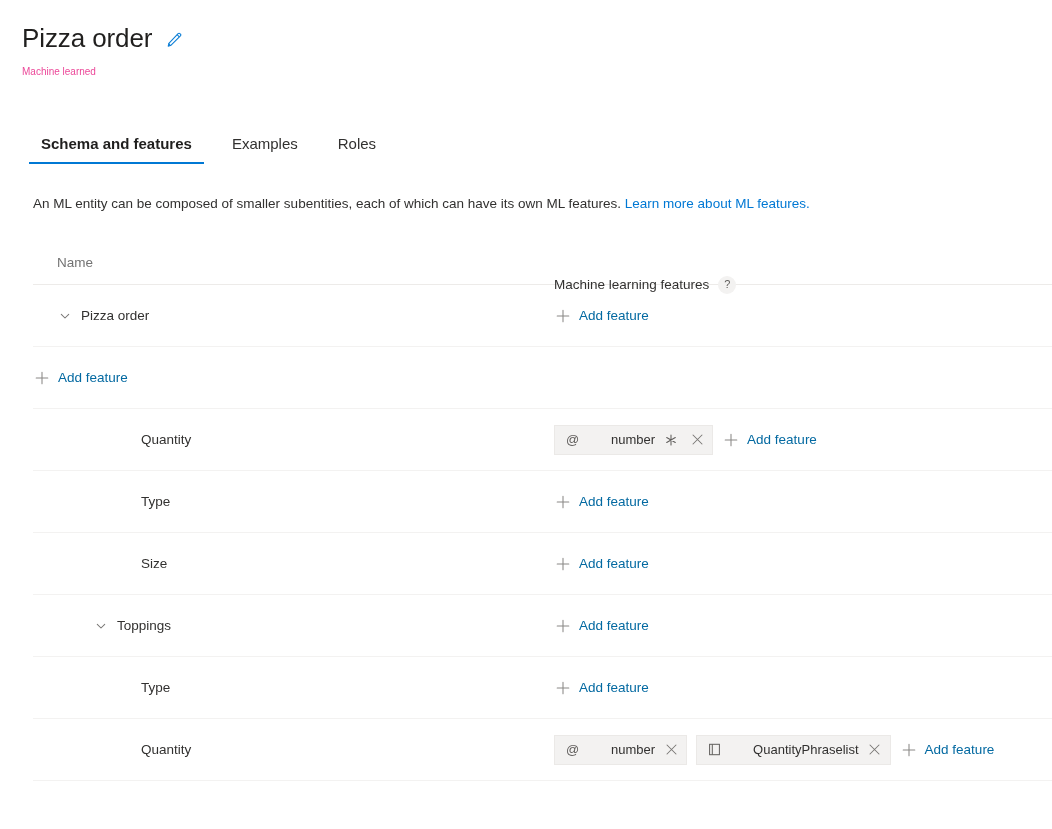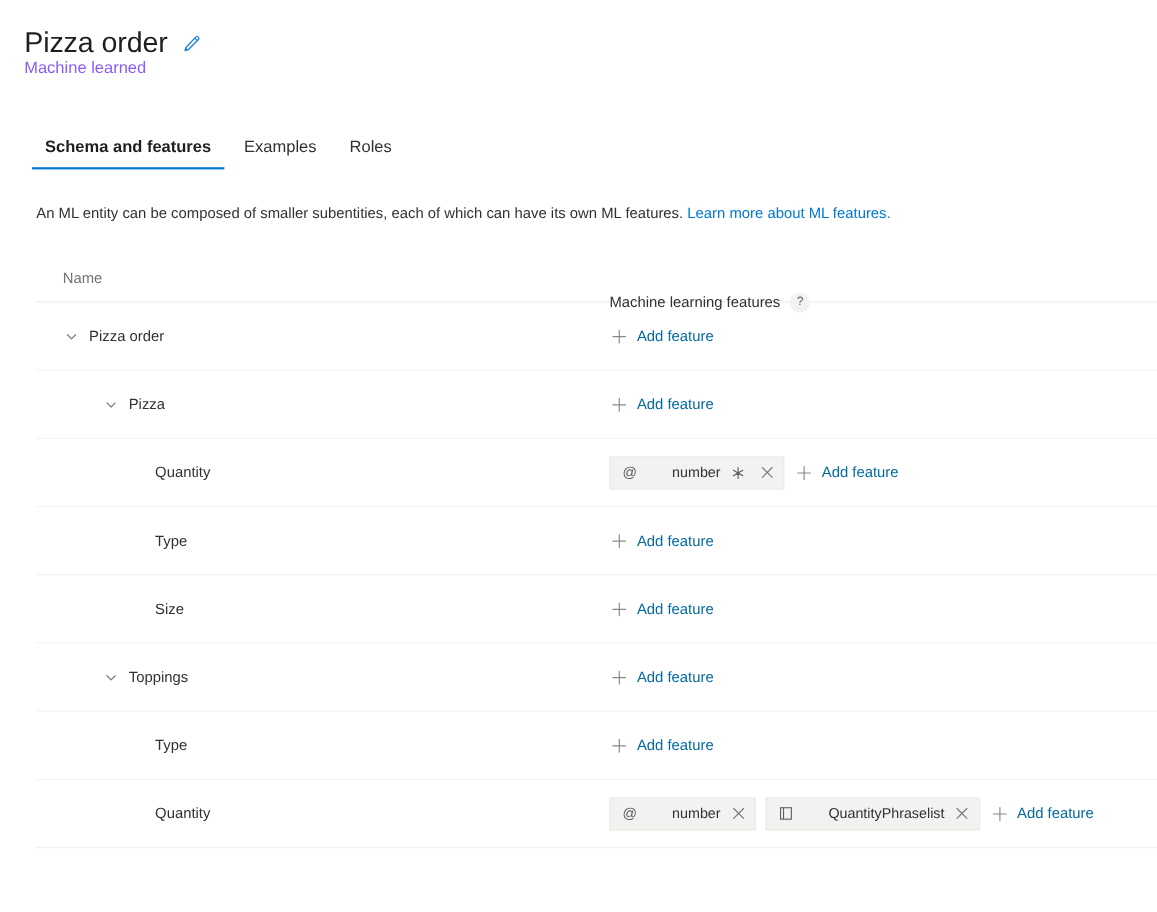--- a/index.html
+++ b/index.html
@@ -36,30 +36,31 @@
   .edit-icon {
     display: inline-flex;
     align-items: center;
     justify-content: center;
     width: 20px;
     height: 20px;
     cursor: pointer;
     margin-top: 3px;
   }
   .subtitle {
-    font-size: 15px;
-    color: #8b5cf6;
+    font-size: 10px;
+    color: #ec4899;
+    margin-top: 10px;
     line-height: 16px;
   }
 
   
   .tabs {
     display: flex;
     align-items: flex-end;
-    gap: 4px;
+    gap: 14px;
     margin: 46px 0 0 28px;
     height: 38px;
   }
   .tab {
     position: relative;
     font-size: 15px;
     color: #323130;
     padding: 0 13px 10px 13px;
     cursor: pointer;
     line-height: 20px;
@@ -282,28 +283,20 @@
             <span class="plus-icon">
               <svg width="14" height="14" viewBox="0 0 14 14" fill="none">
                 <path d="M7 1.2v11.6M1.2 7h11.6" stroke="#8a8886" stroke-width="1.05" stroke-linecap="round"></path>
               </svg>
             </span>
             <span>Add feature</span>
           </span>
         </div>
       </div>
       <div class="row">
-        <div class="cell-name" style="padding-left: 60px;">
-          <span class="chevron">
-            <svg width="12" height="12" viewBox="0 0 12 12" fill="none">
-              <path d="M2.3 4.3L6 8l3.7-3.7" stroke="#797775" stroke-width="1.05" stroke-linecap="round" stroke-linejoin="round"></path>
-            </svg>
-          </span>
-          <span class="node-label">Pizza</span>
-        </div>
         <div class="cell-features">
           <span class="add-feature">
             <span class="plus-icon">
               <svg width="14" height="14" viewBox="0 0 14 14" fill="none">
                 <path d="M7 1.2v11.6M1.2 7h11.6" stroke="#8a8886" stroke-width="1.05" stroke-linecap="round"></path>
               </svg>
             </span>
             <span>Add feature</span>
           </span>
         </div>

